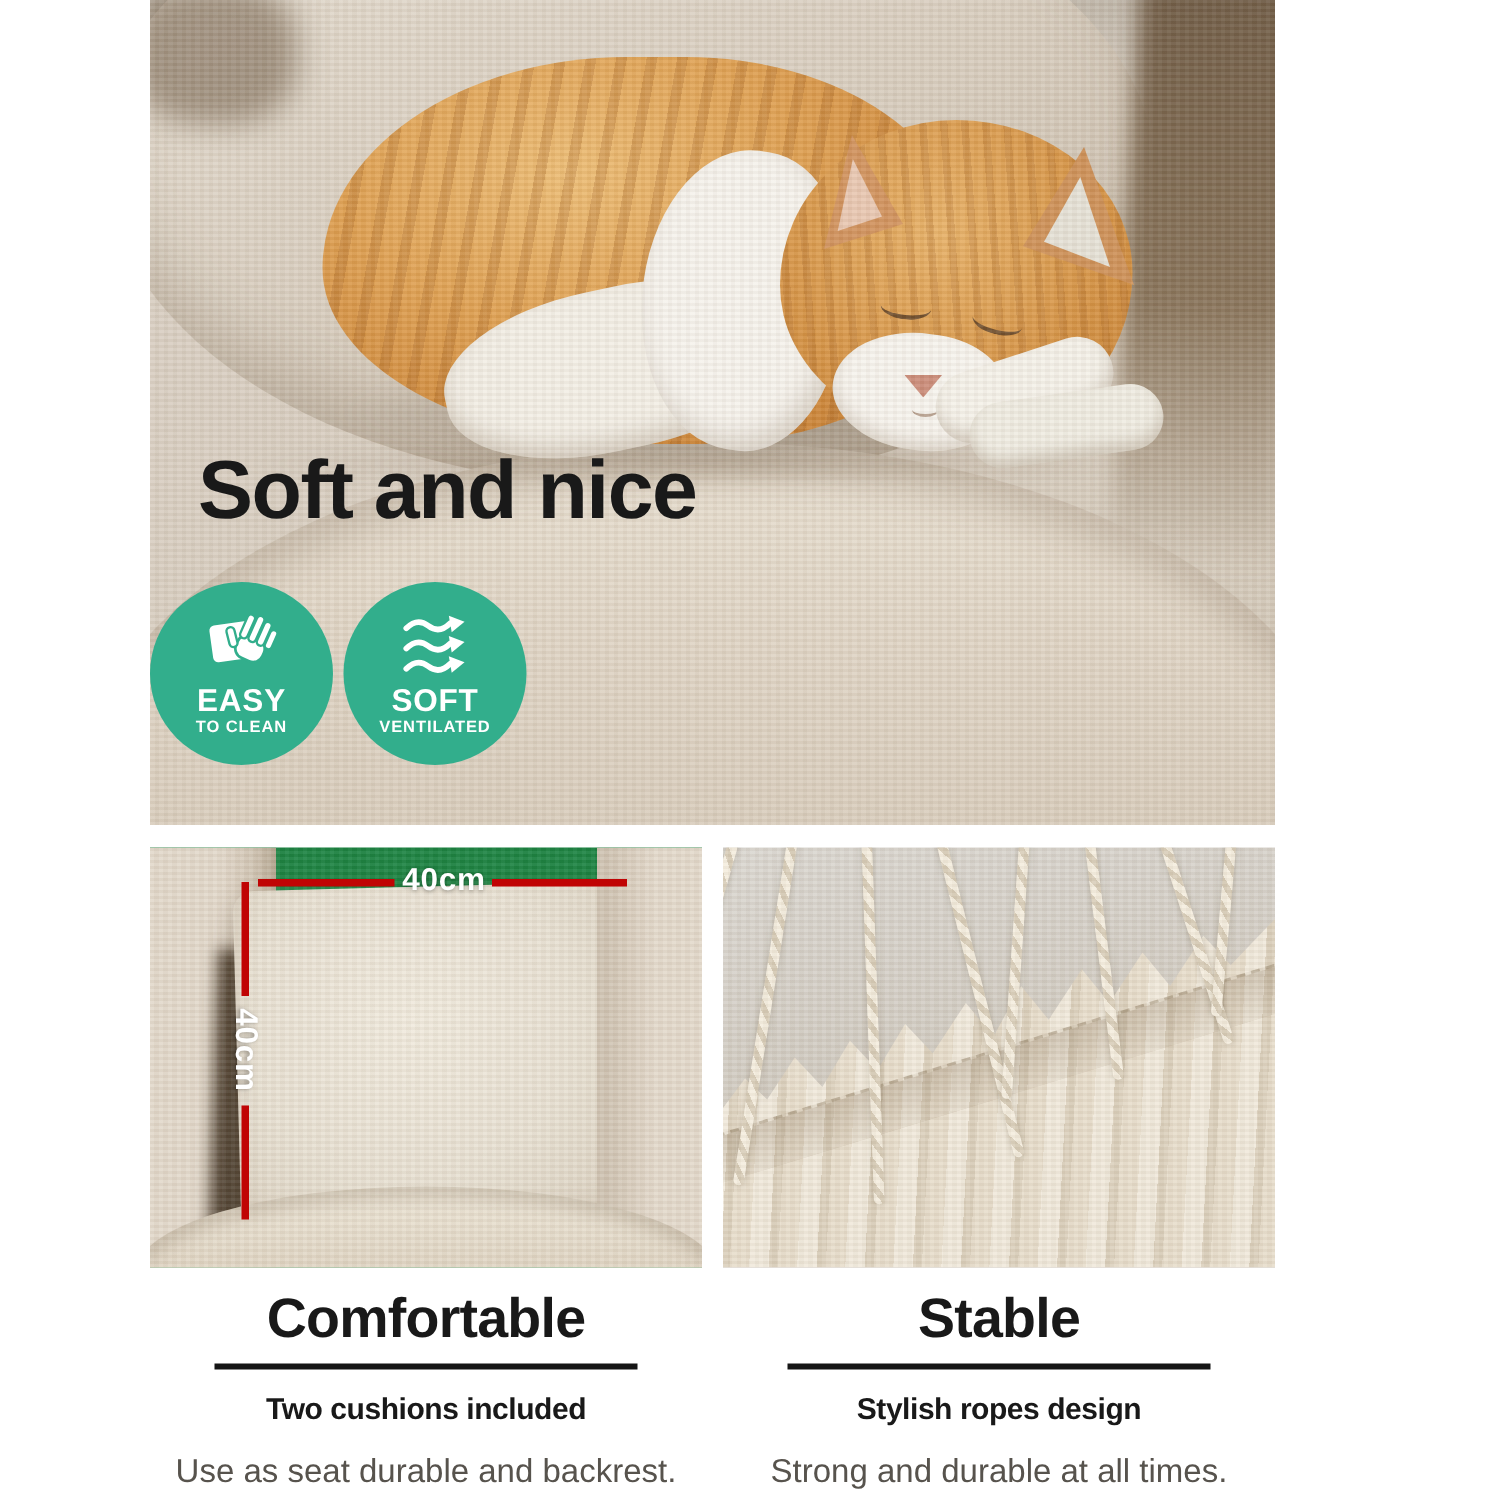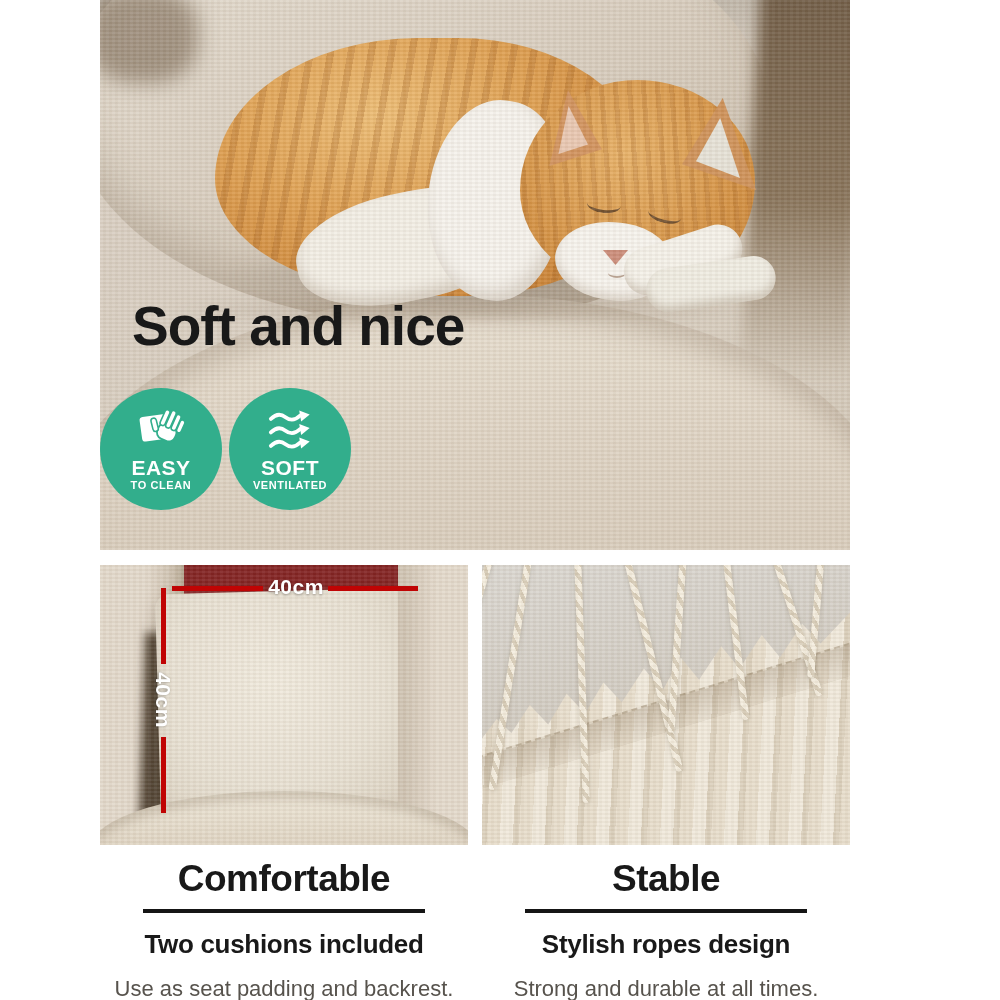--- a/index.html
+++ b/index.html
@@ -66,21 +66,21 @@
     letter-spacing:-1px;color:var(--heading_black,#1b1b1b);margin-left:32px;}
   .badges{left:0;top:388px;width:100%;display:flex;gap:7px;}
   .badge{width:122px;height:122px;border-radius:50%;background:var(--badge_green,#32ae8c);
     color:var(--badge_green,#32ae8c);display:flex;flex-direction:column;align-items:center;
     padding-top:14px;box-sizing:border-box;}
   .badge svg{width:54px;height:54px;flex:0 0 auto;}
   .badge .l1{margin-top:1px;font-size:21px;font-weight:800;color:#fff;letter-spacing:.5px;line-height:1.05;}
   .badge .l2{font-size:11px;font-weight:800;color:#fff;letter-spacing:.6px;line-height:1.2;}
 
   
-  #dimphoto{left:100px;top:565px;width:368px;height:280px;background:#7f1d1d;}
+  #dimphoto{left:100px;top:565px;width:368px;height:280px;background:#15803d;}
   .wall-left{left:0;top:0;width:84px;height:100%;
     background:linear-gradient(90deg,#e2d8ca 0 55%,#d0c4b3 82%,#b5a791 100%);}
   .wall-right{left:298px;top:0;width:70px;height:100%;
     background:linear-gradient(270deg,#e3d9cb 0 45%,#cfc3b2 90%);}
   .dark-gap{left:42px;top:68px;width:38px;height:195px;background:#4e4030;filter:blur(5px);transform:rotate(2deg);}
   .backrest-cushion{left:58px;top:26px;width:258px;height:226px;border-radius:14px 14px 18px 18px;
     transform:rotate(-1.5deg);
     background:radial-gradient(ellipse at 45% 40%,#f0eadd 0%,#e7e0d2 55%,#d9cfbe 100%);
     box-shadow:0 10px 18px rgba(90,75,55,.35), inset 0 -10px 16px rgba(150,130,105,.2);}
   .seat-cushion2{left:-10px;top:226px;width:388px;height:58px;border-radius:50% 50% 0 0 / 100% 100% 0 0;
@@ -115,21 +115,21 @@
   .rope.r4{left:140px;height:225px;transform:rotate(-14deg);}
   .rope.r5{left:198px;height:180px;transform:rotate(4deg);}
   .rope.r6{left:240px;height:168px;transform:rotate(-7deg);}
   .rope.r7{left:288px;height:150px;transform:rotate(-18deg);}
   .rope.r8{left:336px;height:125px;transform:rotate(5deg);}
 
   
   .feature{position:absolute;top:858px;width:368px;text-align:center;}
   .feature h2{margin:0;font-size:37px;font-weight:800;color:var(--heading_black,#141414);letter-spacing:-.5px;text-align:center;}
   .feature .rule{width:282px;height:4px;background:#151515;margin:9px auto 12px auto;}
-  .feature h3{margin:16px;font-size:26px;font-weight:700;color:var(--heading_black,#141414);letter-spacing:-.3px;}
+  .feature h3{margin:16px;font-size:20px;font-weight:700;color:var(--heading_black,#141414);letter-spacing:-.3px;}
   .feature p{margin:7px 0 0 0;font-size:22px;font-weight:400;color:var(--subtext_gray,#58554f);}
 </style>
 </head>
 <body>
 
 <div class="canvas">
 
   <div class="photo" id="hero">
     <div class="abs hero-top-shade"></div>
     <div class="abs cushion-back"></div>
@@ -218,21 +218,21 @@
     <div class="rope r6"></div>
     <div class="rope r7"></div>
     <div class="rope r8"></div>
     <div class="weave"></div>
   </div>
 
   <div class="feature" style="left:100px">
     <h2>Comfortable</h2>
     <div class="rule"></div>
     <h3>Two cushions included</h3>
-    <p>Use as seat padding and backrest.</p>
+    <p>Use as seat durable and backrest.</p>
   </div>
   <div class="feature" style="left:482px">
     <h2>Stable</h2>
     <div class="rule"></div>
     <h3>Stylish ropes design</h3>
     <p>Strong and durable at all times.</p>
   </div>
 
 </div>
 

